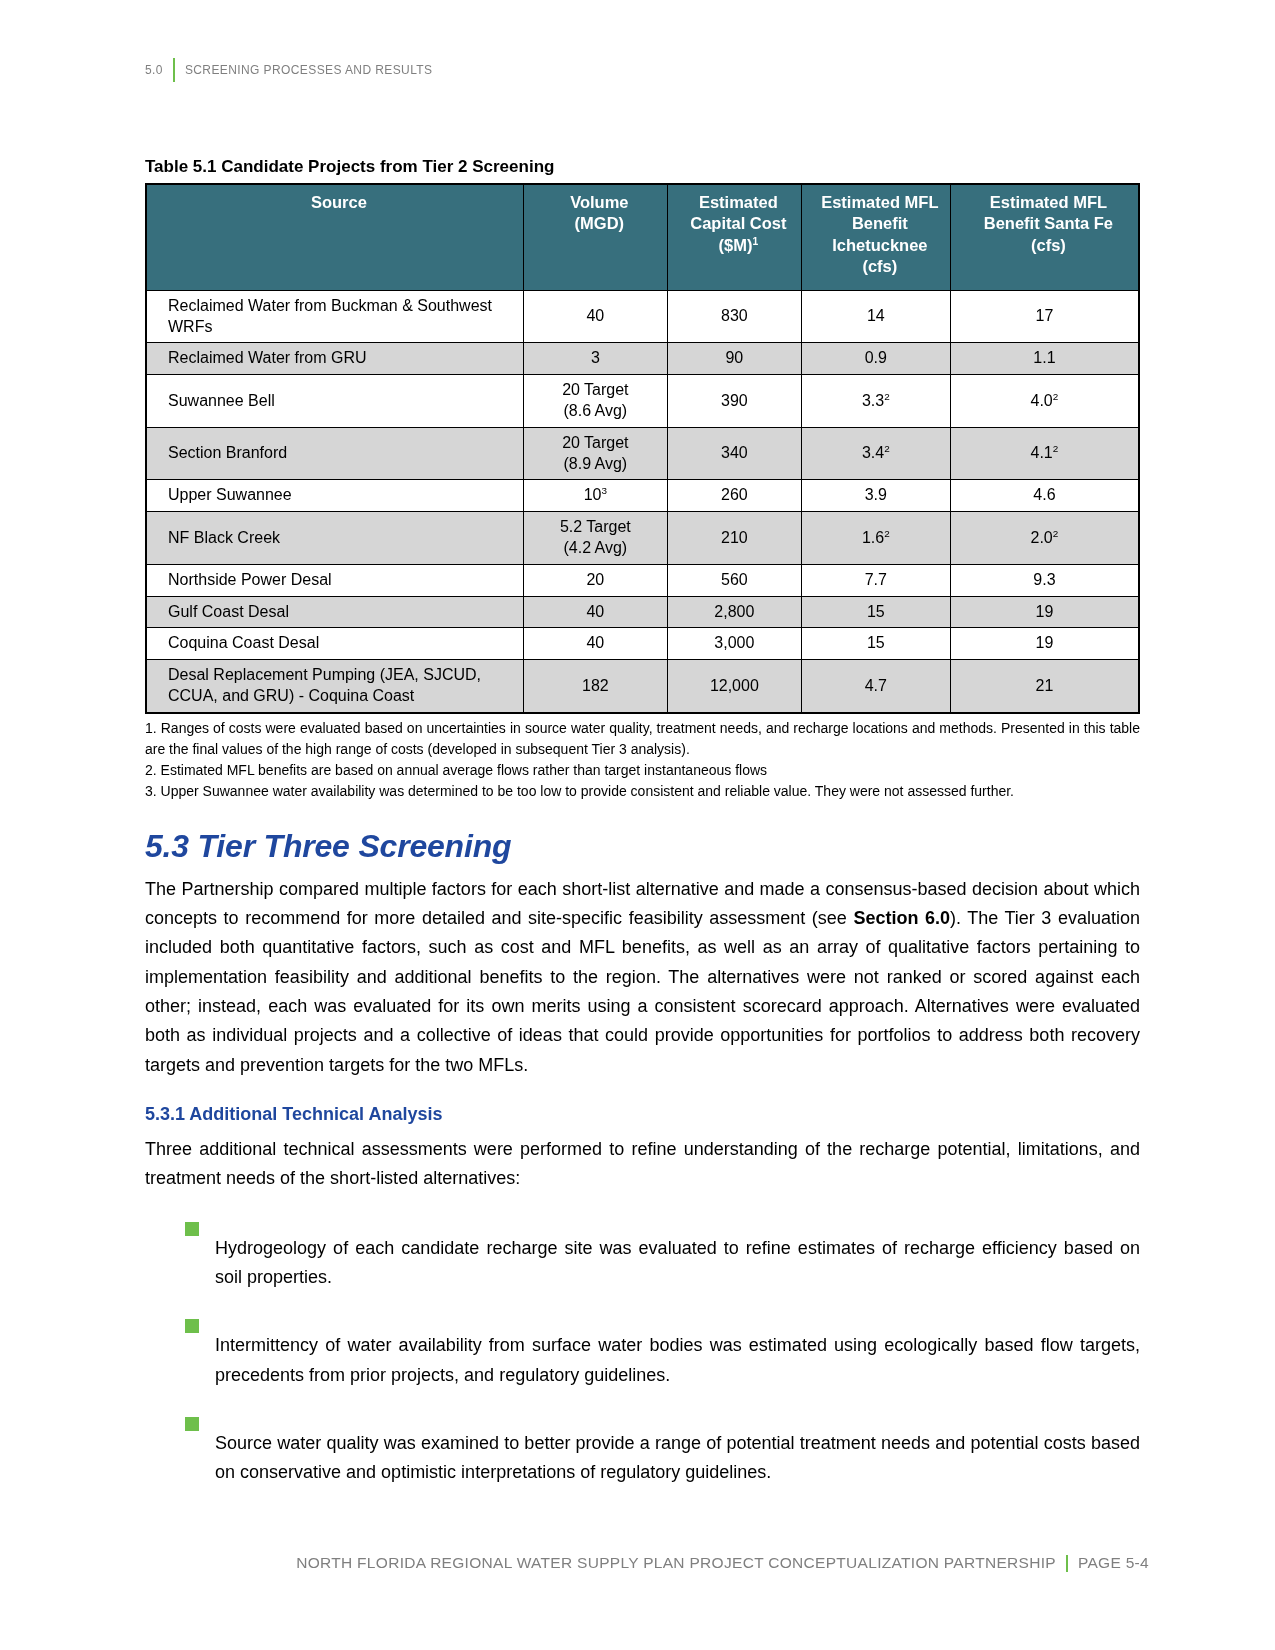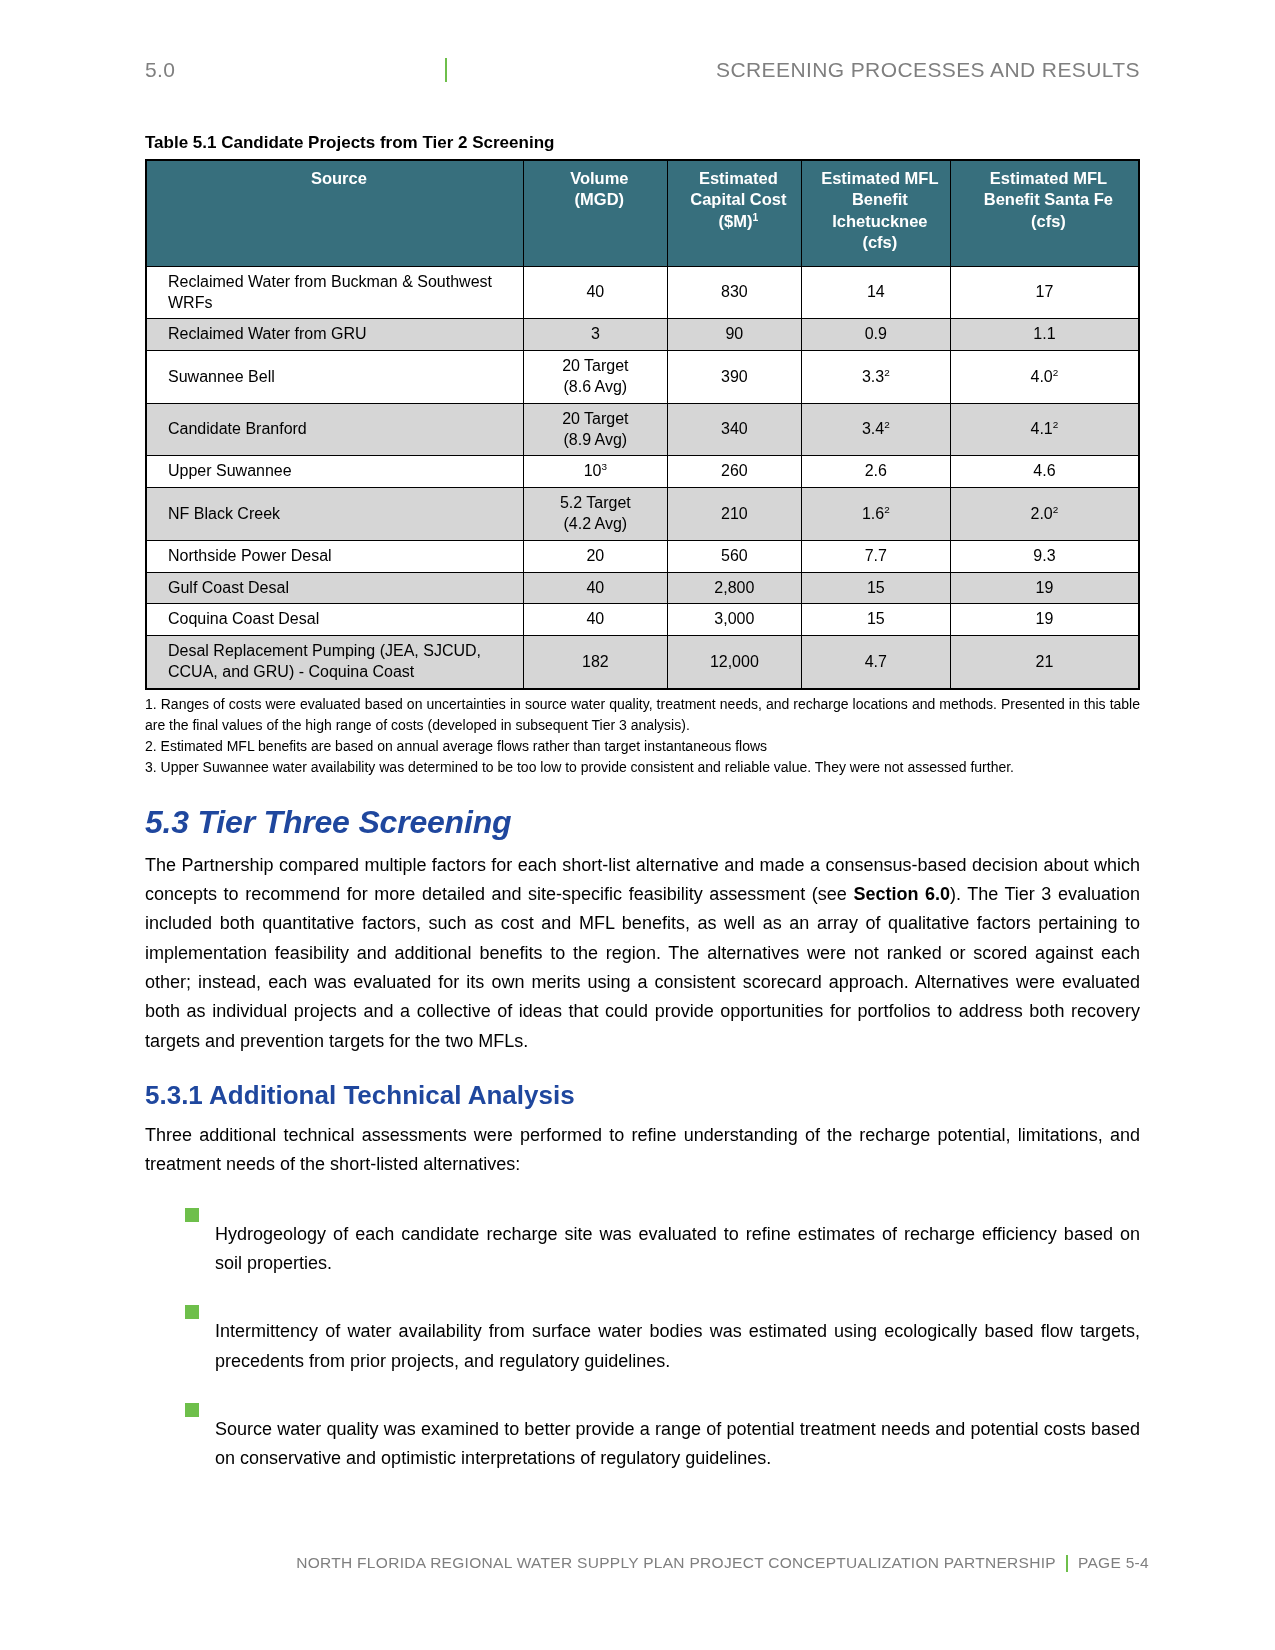--- a/index.html
+++ b/index.html
@@ -15,23 +15,23 @@
     width:1275px;height:1650px;position:relative;
     font-family:"Liberation Sans","DejaVu Sans",sans-serif;
     color:#000;
   }
   .page{
     position:absolute;inset:0;
     padding:55px 135px 0 145px;
   }
   
   .doc-header{
-    display:flex;justify-content:space-between;align-items:center;
-    font-size:21px;color:var(--gray);letter-spacing:.4px;
-    margin-bottom:48px;height:30px;
+    display:flex;justify-content:flex-start;align-items:center;
+    font-size:12px;color:var(--gray);letter-spacing:.4px;
+    margin-bottom:72px;height:30px;
   }
   .vbar{display:inline-block;width:2px;background:var(--green);margin:0 10px;}
   .vbar.hdr{height:24px;}
   .vbar.ftr{height:17px;}
   
   .table-title{font-size:17px;font-weight:bold;margin:14px 0 6px 0;}
   table.t51{
     width:100%;border-collapse:collapse;table-layout:fixed;
     border:2px solid #000;
   }
@@ -55,21 +55,21 @@
   .col-ich{width:15%;}
   .col-sf{width:19%;}
   
   .footnotes{margin-top:4px;font-size:14px;line-height:1.5;text-align:justify;}
   
   h1.sec{
     color:var(--blue);font-size:32px;font-weight:600;
     margin:26px 0 10px 0;letter-spacing:-.2px;font-style:italic;
   }
   h2.sec{
-    color:var(--blue);font-size:26px;font-weight:bold;
+    color:var(--blue);font-size:18px;font-weight:bold;
     margin:24px 0 10px 0;
   }
   p.body-text{
     font-size:18px;line-height:1.63;text-align:justify;
   }
   
   .bullets{margin-top:20px;}
   .bullet{
     display:flex;align-items:flex-start;
     margin:0 0 19px 40px;
@@ -139,31 +139,31 @@
           <td>1.1</td>
         </tr>
         <tr>
           <td class="src">Suwannee Bell</td>
           <td>20 Target<br>(8.6 Avg)</td>
           <td>390</td>
           <td>3.3<sup>2</sup></td>
           <td>4.0<sup>2</sup></td>
         </tr>
         <tr>
-          <td class="src">Candidate Branford</td>
+          <td class="src">Section Branford</td>
           <td>20 Target<br>(8.9 Avg)</td>
           <td>340</td>
           <td>3.4<sup>2</sup></td>
           <td>4.1<sup>2</sup></td>
         </tr>
         <tr>
           <td class="src">Upper Suwannee</td>
           <td>10<sup>3</sup></td>
           <td>260</td>
-          <td>2.6</td>
+          <td>3.9</td>
           <td>4.6</td>
         </tr>
         <tr>
           <td class="src">NF Black Creek</td>
           <td>5.2 Target<br>(4.2 Avg)</td>
           <td>210</td>
           <td>1.6<sup>2</sup></td>
           <td>2.0<sup>2</sup></td>
         </tr>
         <tr>

